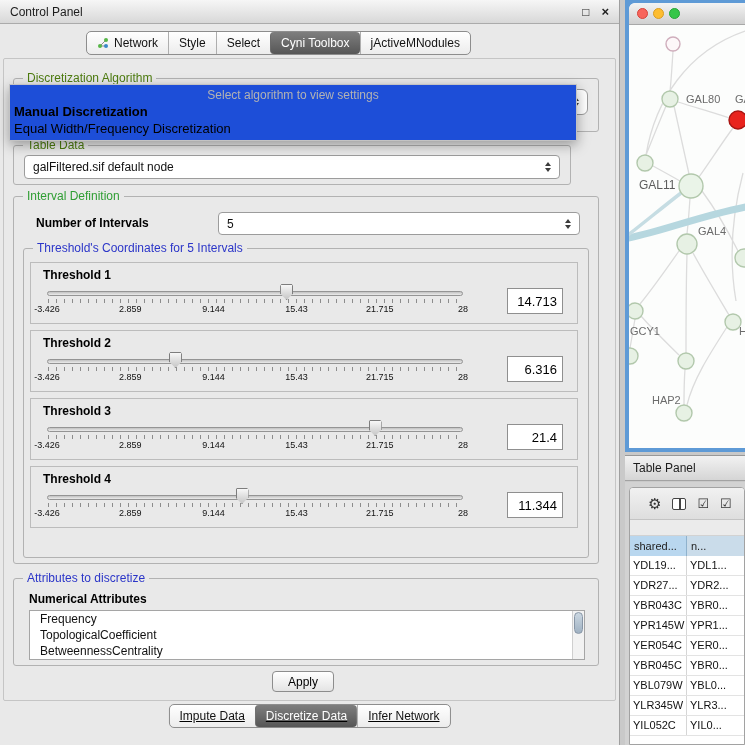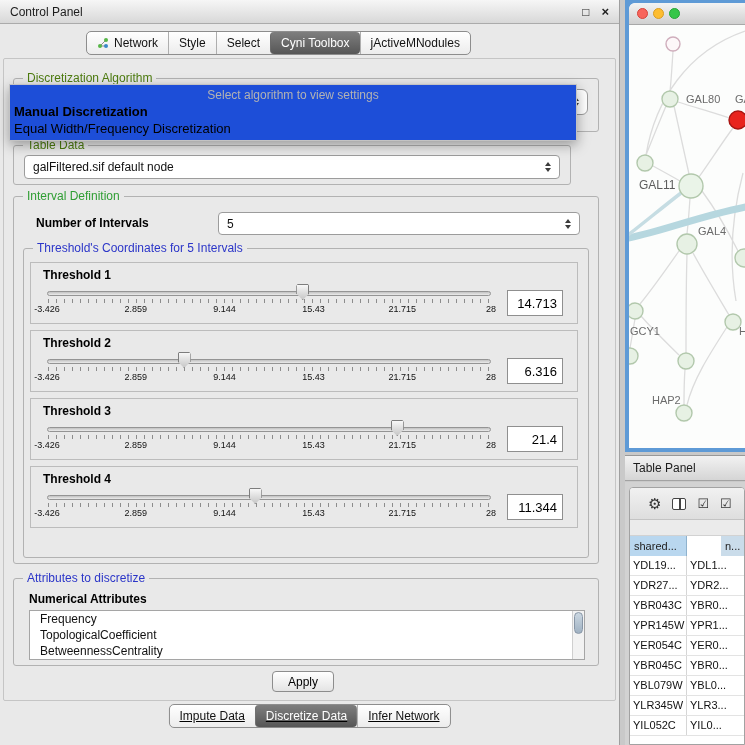--- a/index.html
+++ b/index.html
@@ -35,21 +35,21 @@
 
   .popup { position:absolute; left:9px; top:84px; width:568px; background:#1d4ed8; border:1px solid #c3c3c3; box-shadow:0 4px 12px rgba(0,0,0,.35); z-index:40; padding-bottom:3px; }
   .popup .ph { text-align:center; color:#b3b3b3; font-size:12px; padding:3px 0 1px; }
   .popup .opt { font-size:13px; color:#000; padding:1px 0 1px 4px; }
   .popup .opt.bold { font-weight:bold; }
 
   .ni-label { position:absolute; left:36px; top:216px; font-size:12px; font-weight:bold; color:#000; }
 
   .thr { position:absolute; left:30px; width:548px; height:62px; border:1px solid #bcbcbc; background:#e9e9e9; }
   .thr .tl-label { font-size:12px; font-weight:bold; padding:5px 0 0 12px; color:#000; }
-  .thr .t-row { display:flex; align-items:flex-end; padding:2px 14px 0 16px; }
+  .thr .t-row { display:flex; align-items:center; padding:2px 14px 0 16px;gap:28px; }
   .slider { position:relative; flex:1; height:32px; margin-right:16px; }
   .track { position:absolute; left:0; right:0; top:7px; height:5px; background:linear-gradient(#c2c2c2,#ebebeb); border:1px solid #949494; border-radius:3px; }
   .handle { position:absolute; top:0; width:13px; height:16px; margin-left:-7px; background:linear-gradient(#fbfbfb,#c4c4c4); clip-path:polygon(10% 0,90% 0,100% 12%,100% 60%,50% 100%,0 60%,0 12%); box-shadow:inset 0 0 0 1px #7d7d7d; z-index:2; }
   .ticks { position:absolute; left:1px; right:1px; top:15px; height:4px; background-image:repeating-linear-gradient(to right,#8c8c8c 0,#8c8c8c 1px,transparent 1px,transparent 8px); }
   .tlab { position:absolute; top:20px; transform:translateX(-50%); font-size:9px; color:#111; white-space:nowrap; }
   .t-value { width:56px; height:26px; margin-top:2px; background:#fff; border:1px solid #8f8f8f; font-size:13px; display:flex; align-items:center; justify-content:flex-end; padding-right:5px; color:#000; }
 
   .attrs-label { position:absolute; left:29px; top:592px; font-size:12px; font-weight:bold; color:#000; z-index:2; }
   .listbox { position:absolute; left:29px; top:610px; width:556px; height:50px; background:#fff; border:1px solid #a5a5a5; overflow:hidden; }
   .listbox .li { font-size:12px; color:#111; padding-left:10px; line-height:16px; white-space:nowrap; }
@@ -71,21 +71,21 @@
   
   .table-panel-bar { position:absolute; left:625px; top:455px; width:120px; height:26px; background:linear-gradient(#f2f2f2,#d5d5d5); border-top:1px solid #989898; border-bottom:1px solid #a2a2a2; font-size:12px; color:#1c1c1c; display:flex; align-items:center; padding-left:8px; }
   .right-lower { position:absolute; left:625px; top:482px; width:120px; height:263px; background:#d2d2d2; }
   .table-window { position:absolute; left:629px; top:487px; width:116px; height:258px; background:#fff; border:1px solid #a2a2a2; border-radius:4px 4px 0 0; overflow:hidden; }
   .tw-toolbar { height:32px; background:linear-gradient(#f1f1f1,#dedede); border-bottom:1px solid #c4c4c4; display:flex; align-items:center; gap:11px; padding-left:18px; }
   .gear { font-size:15px; color:#333; line-height:1; }
   .colicon { width:14px; height:12px; border:1.5px solid #444; border-radius:2px; position:relative; background:#fff; }
   .colicon:before { content:""; position:absolute; left:50%; top:0; bottom:0; width:1.5px; background:#444; }
   .cb { font-size:13px; color:#333; line-height:1; }
   .tw-gap { height:16px; background:#ebebeb; border-bottom:1px solid #d2d2d2; }
-  .tw-head { display:flex; height:20px;gap:34px; }
+  .tw-head { display:flex; height:20px; }
   .th1 { width:57px; background:#b9d7ef; border-right:1px solid #8fb2cd; font-size:11px; line-height:20px; padding-left:4px; color:#222; white-space:nowrap; overflow:hidden; }
   .th2 { flex:1; background:#cadcea; font-size:11px; line-height:20px; padding-left:4px; color:#222; white-space:nowrap; overflow:hidden; }
   .tw-row { display:flex; height:20px; border-bottom:1px solid #e3e3e3; background:#fff; }
   .tw-row .c1 { width:57px; border-right:1px solid #d6d6d6; font-size:11px; line-height:19px; padding-left:3px; color:#111; white-space:nowrap; overflow:hidden; }
   .tw-row .c2 { flex:1; font-size:11px; line-height:19px; padding-left:3px; color:#111; white-space:nowrap; overflow:hidden; }
 </style>
 </head>
 <body>
 
 <div class="stage">

